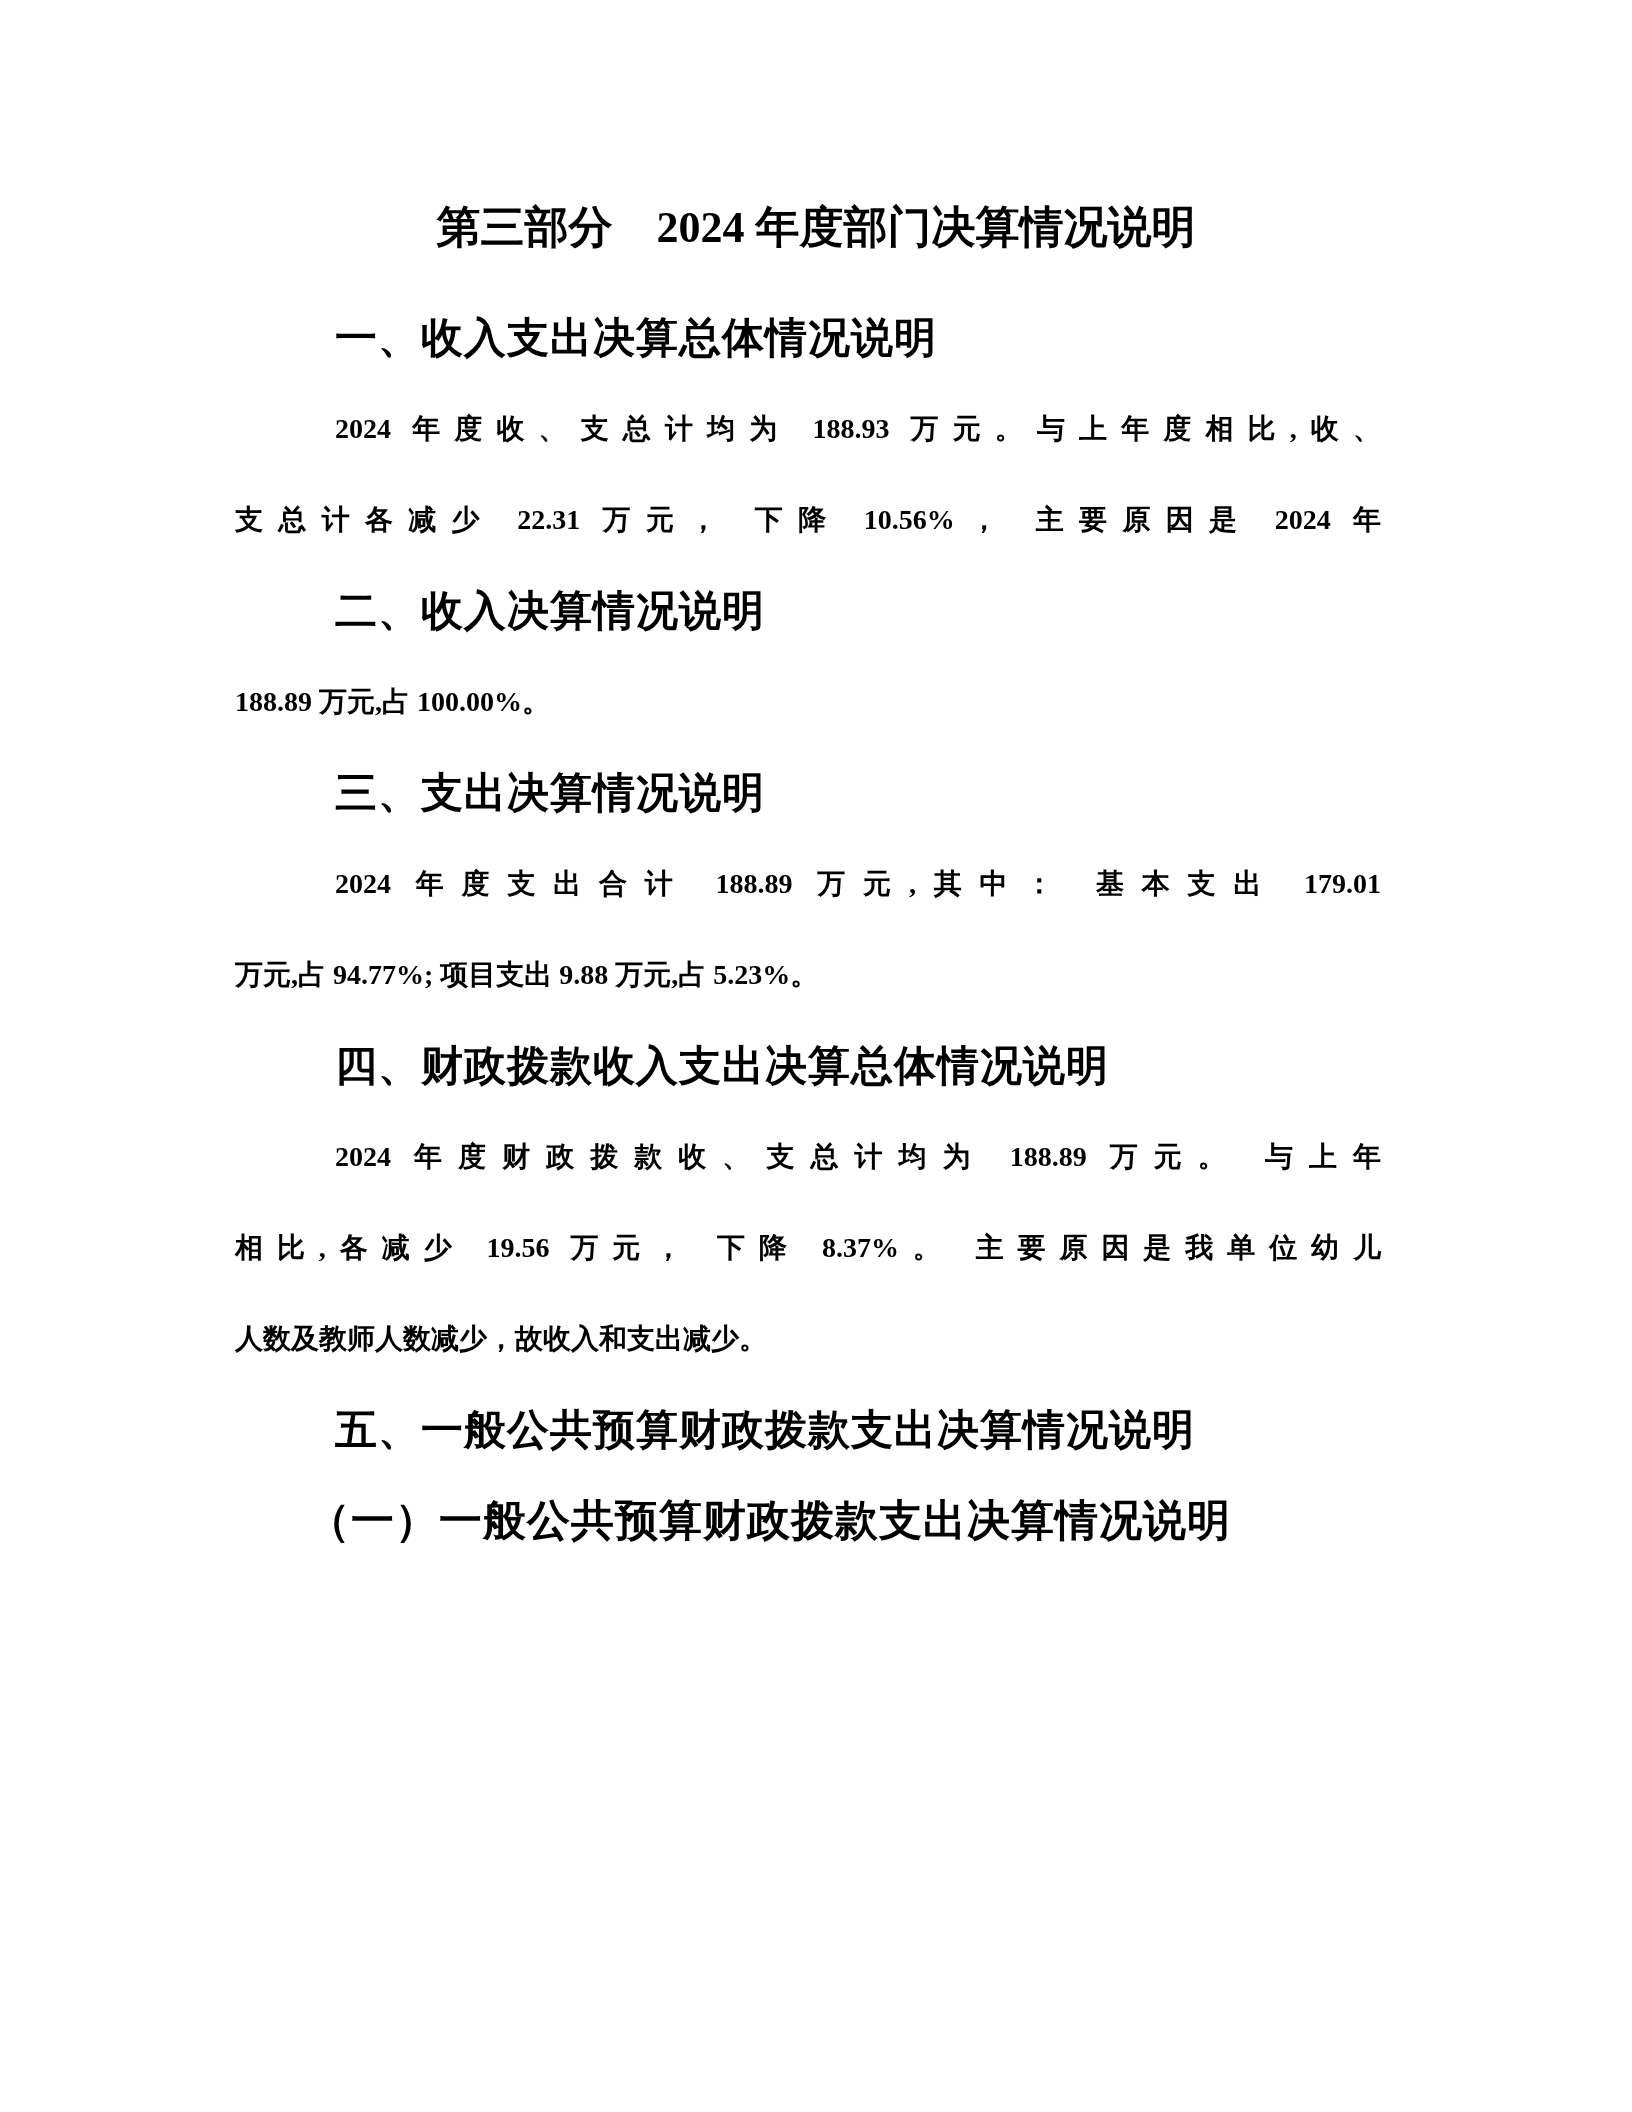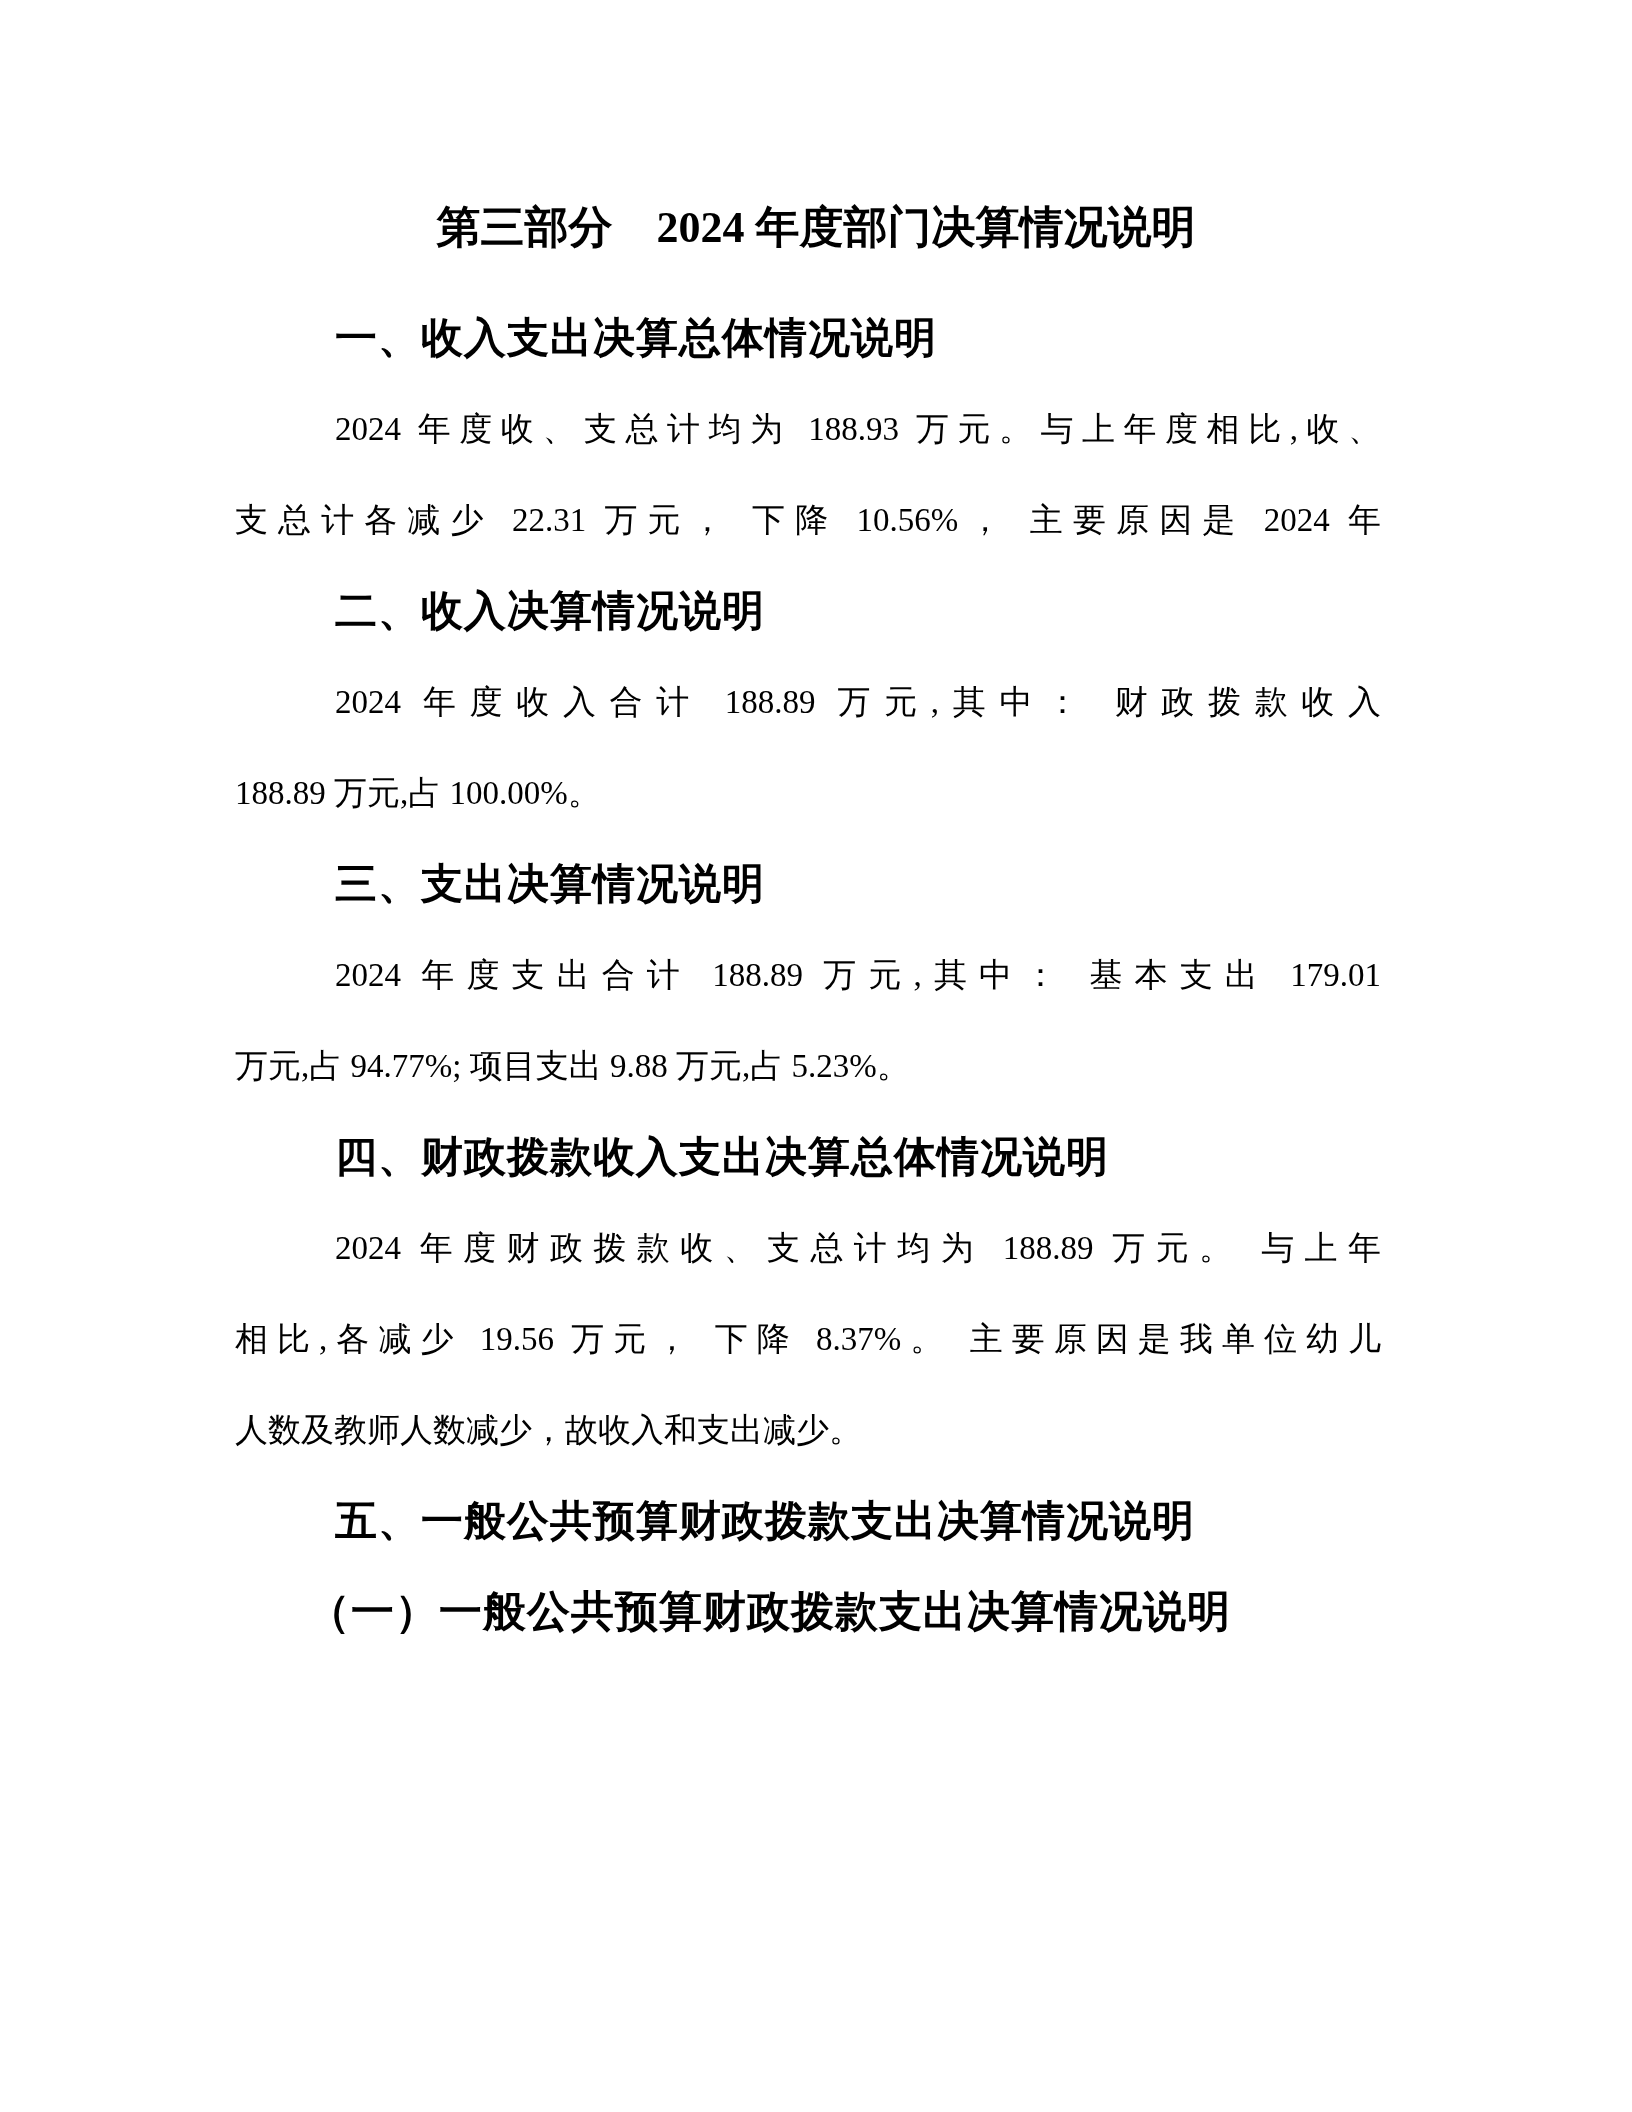--- a/index.html
+++ b/index.html
@@ -41,22 +41,22 @@
   }
   .h {
     font-family: "Liberation Sans", "DejaVu Sans", sans-serif;
     font-size: 42px;
     font-weight: 700;
     text-indent: 100px;
     letter-spacing: 1px;
   }
   .p {
     font-family: "Liberation Serif", "DejaVu Serif", serif;
-    font-size: 33px;
-    font-weight: 400;
+    font-size: 28px;
+    font-weight: 700;
   }
   .p.first {
     text-indent: 100px;
   }
   .p.just {
     text-align: justify;
     text-align-last: justify;
   }
   .sub {
     font-family: "Liberation Serif", "DejaVu Serif", serif;
@@ -75,21 +75,20 @@
 
   <div class="column">
 
     <div class="row h">一、收入支出决算总体情况说明</div>
 
     <div class="row p first just">2024 年度收、支总计均为 188.93 万元。与上年度相比,收、</div>
     <div class="row p just">支总计各减少 22.31 万元， 下降 10.56%， 主要原因是 2024 年</div>
 
     <div class="row h">二、收入决算情况说明</div>
 
-    <div class="row p first just">2024 年度收入合计 188.89 万元,其中： 财政拨款收入</div>
     <div class="row p">188.89 万元,占 100.00%。</div>
 
     <div class="row h">三、支出决算情况说明</div>
 
     <div class="row p first just">2024 年度支出合计 188.89 万元,其中： 基本支出 179.01</div>
     <div class="row p">万元,占 94.77%; 项目支出 9.88 万元,占 5.23%。</div>
 
     <div class="row h">四、财政拨款收入支出决算总体情况说明</div>
 
     <div class="row p first just">2024 年度财政拨款收、支总计均为 188.89 万元。 与上年</div>

